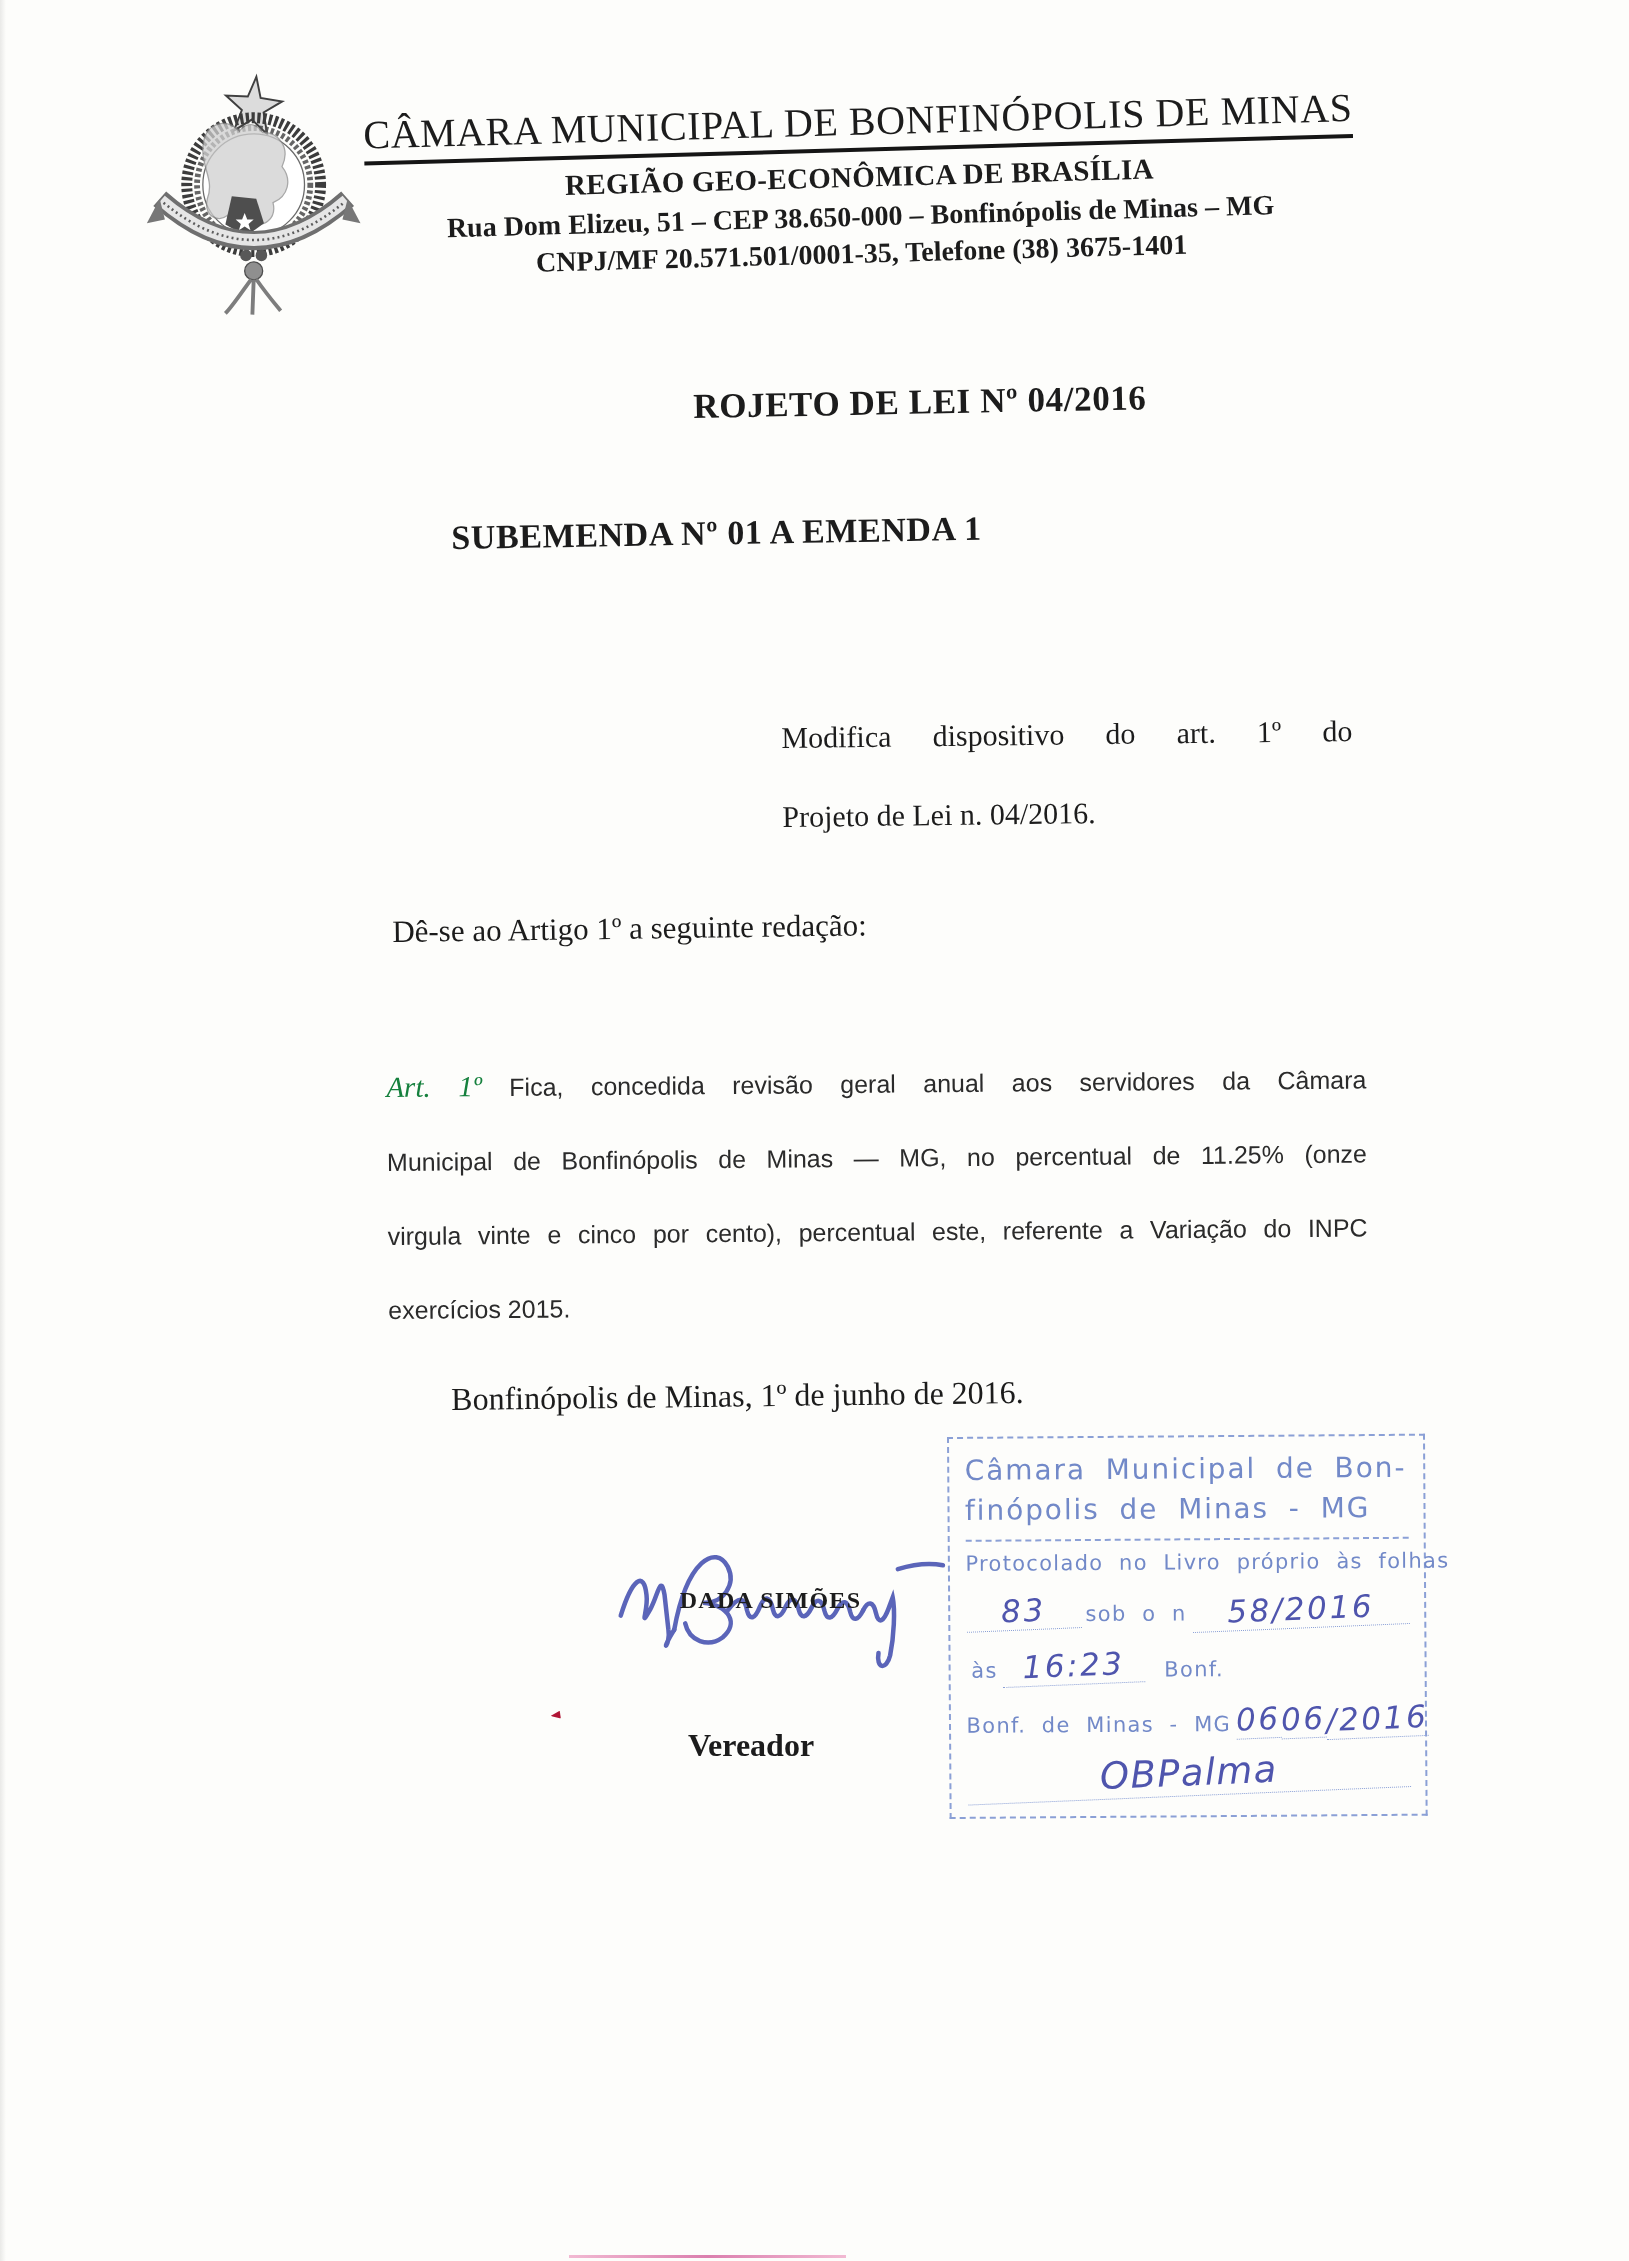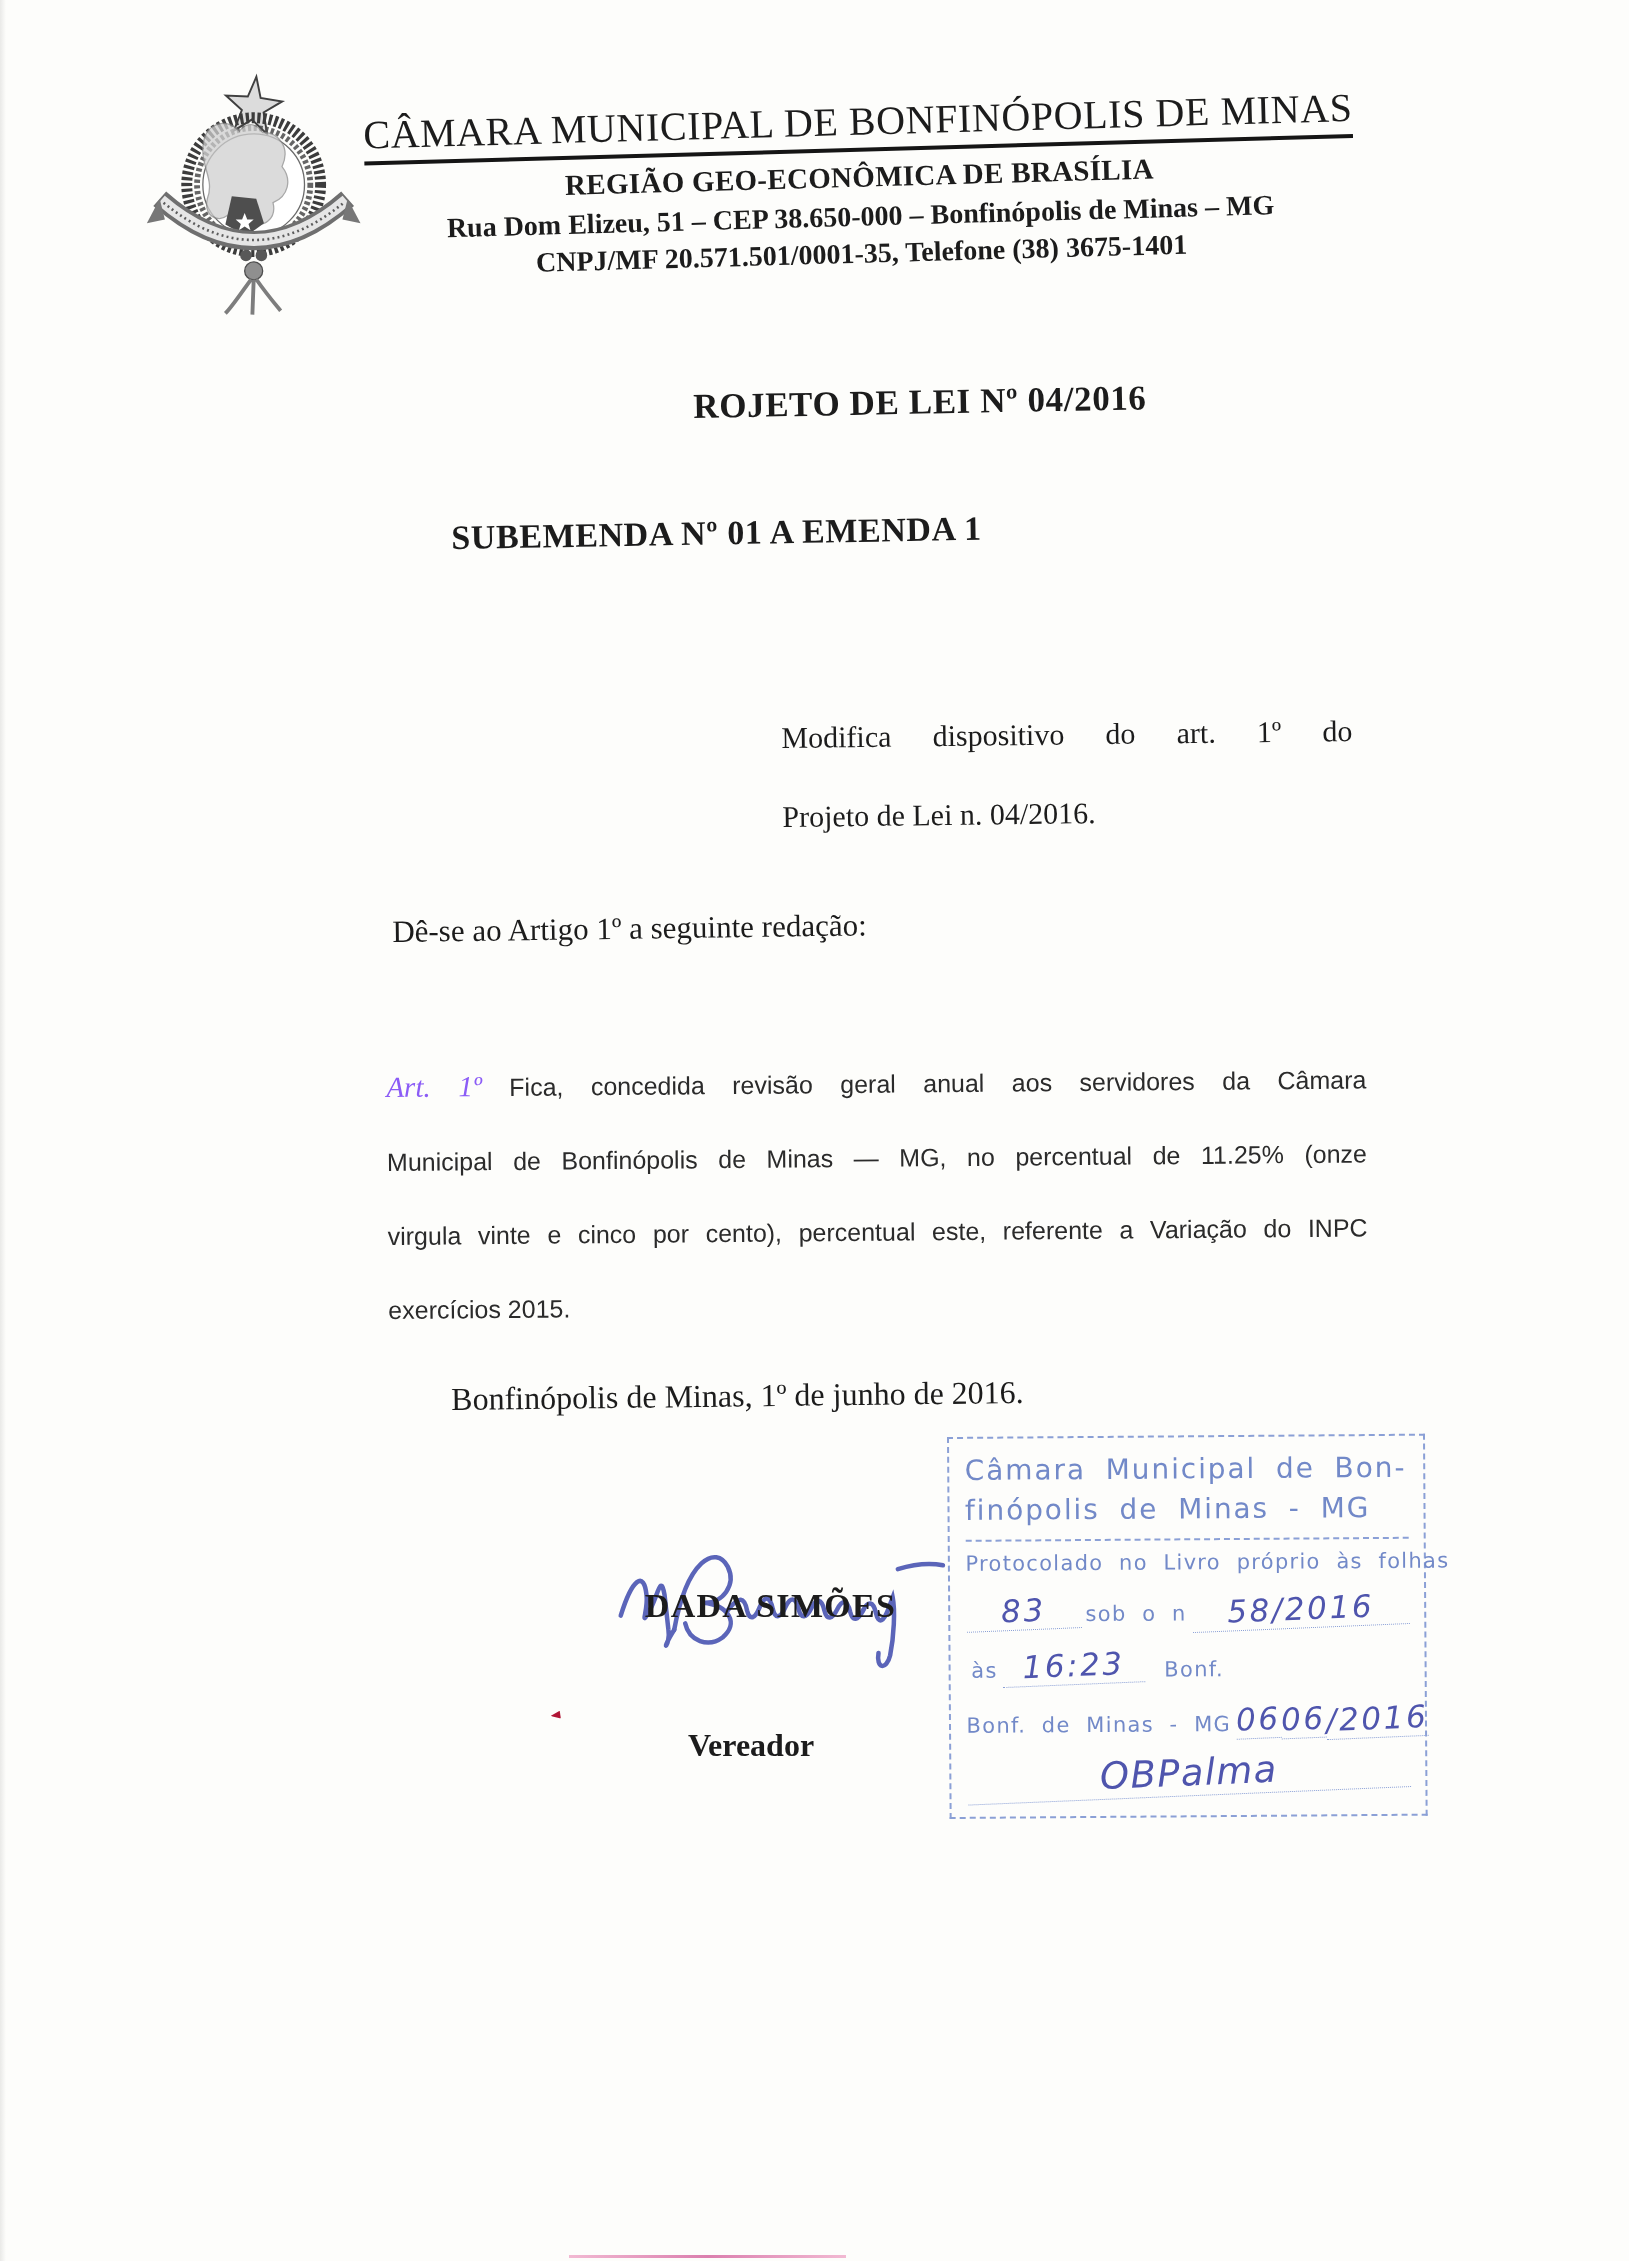--- a/index.html
+++ b/index.html
@@ -52,33 +52,33 @@
   }
   
   .article{
     position:absolute;left:386px;top:1050px;width:980px;
     font-family:"Liberation Sans", sans-serif;
     font-size:25px;color:#2b2b2b;line-height:74px;
     transform:rotate(-0.5deg);transform-origin:left top;
   }
   .art-label{
     font-family:"Liberation Serif", serif;font-style:italic;
-    font-size:29px;color:#8b5cf6;
+    font-size:29px;color:#15803d;
   }
   
   .dateline{
     position:absolute;left:451px;top:1381px;
     font-size:32px;transform:rotate(-0.7deg);transform-origin:left top;
     white-space:nowrap;
   }
   
   .scrawl{position:absolute;left:613px;top:1533px;width:348px;height:142px;}
   .signer-name{
     position:absolute;left:619px;top:1587px;width:303px;text-align:center;
-    font-size:34px;font-weight:700;letter-spacing:1.3px;white-space:nowrap;
+    font-size:24px;font-weight:700;letter-spacing:1.3px;white-space:nowrap;
   }
   .signer-title{
     position:absolute;left:606px;top:1704px;width:290px;text-align:center;
     font-size:32px;font-weight:700;margin-top:23px;
   }
   .speck{
     position:absolute;left:552px;top:1710px;width:10.3px;height:9px;
     background:#b01535;transform:rotate(28deg);
     clip-path:polygon(0 100%,55% 0,100% 70%);
   }

